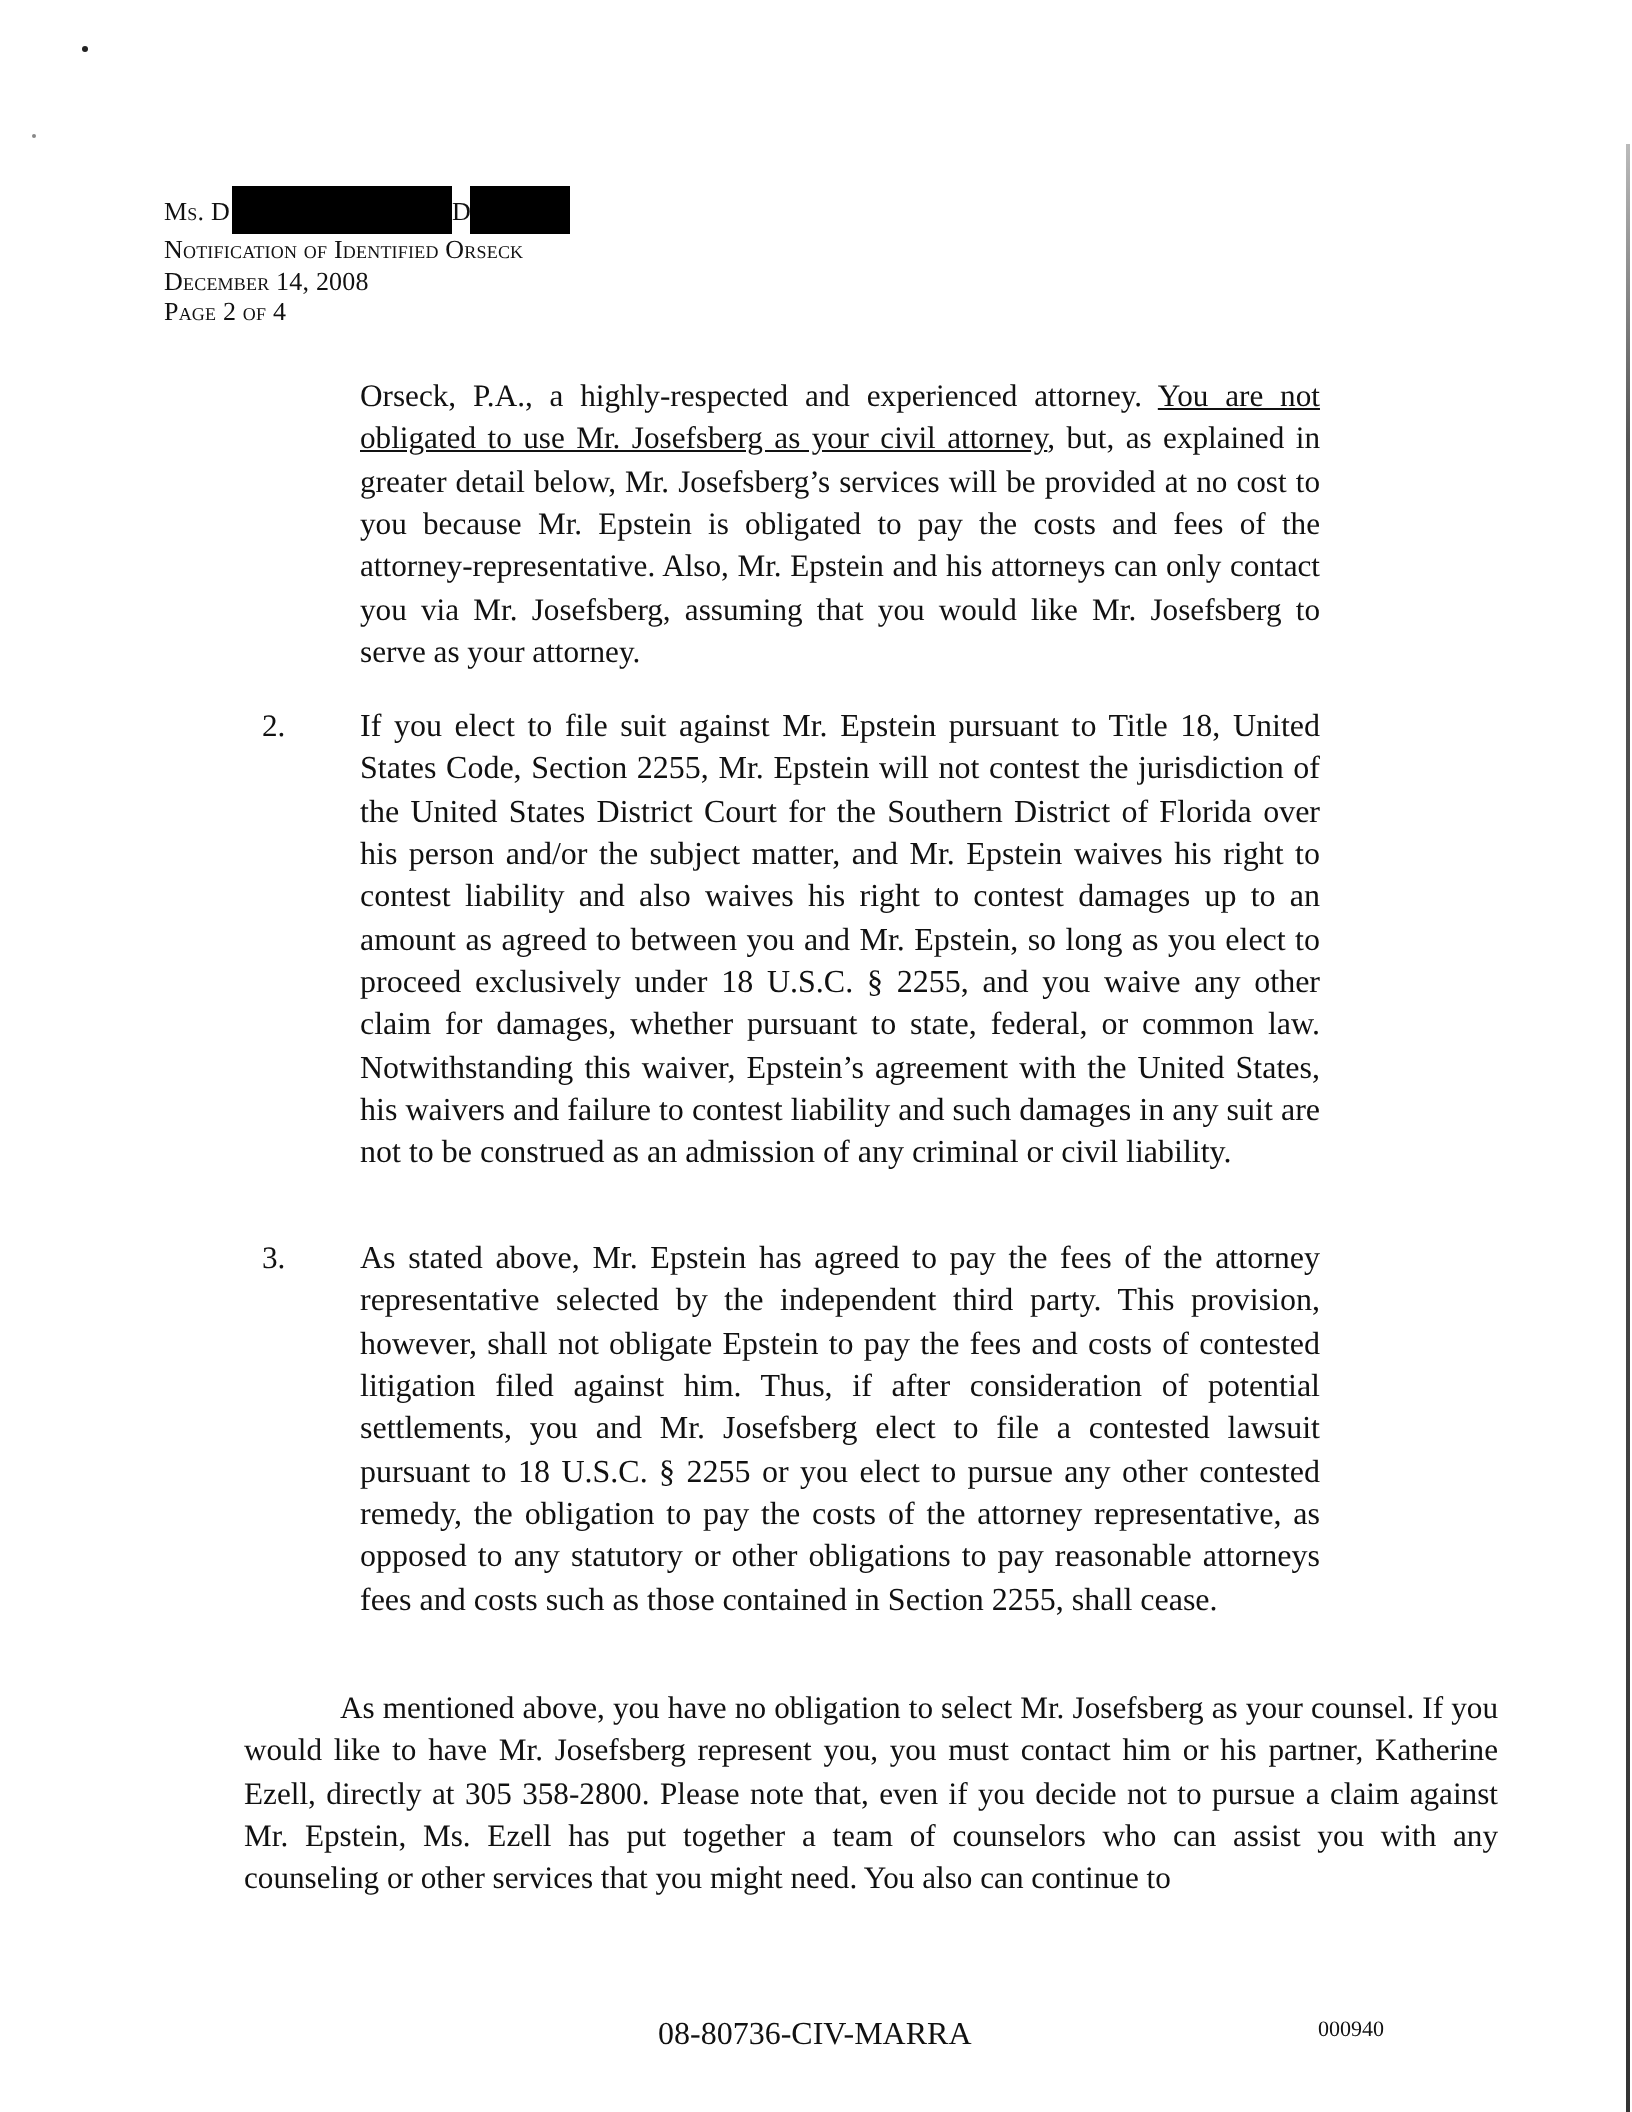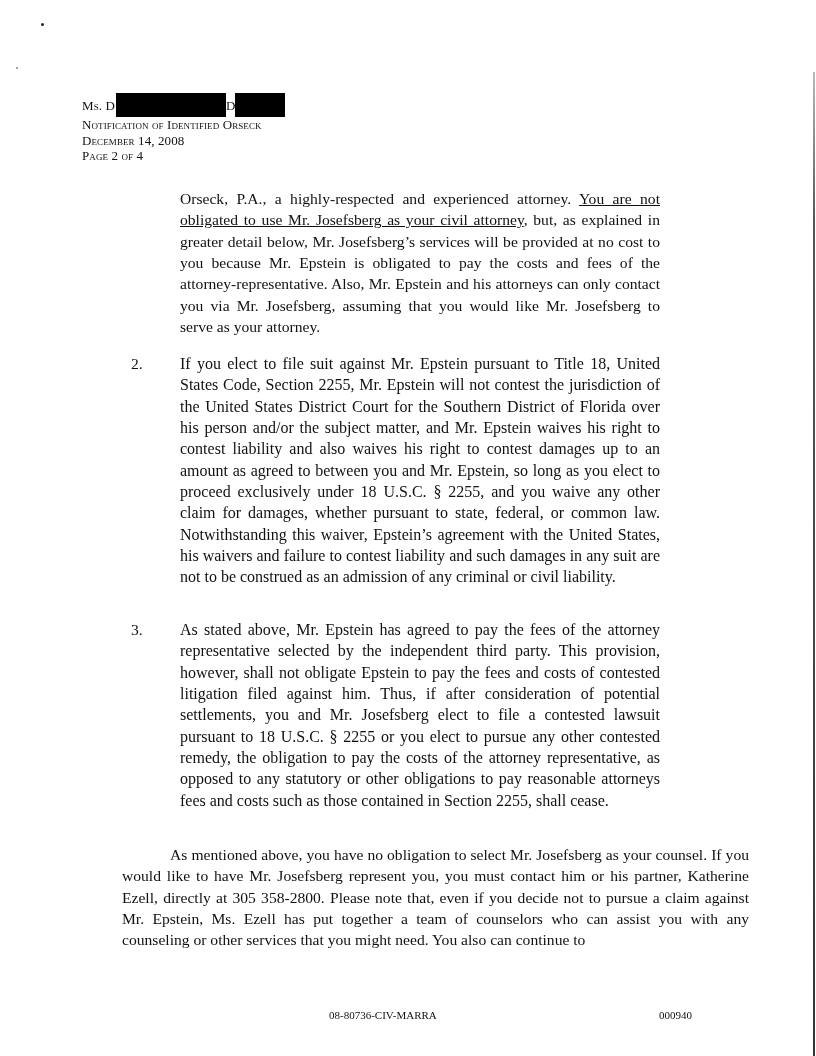--- a/index.html
+++ b/index.html
@@ -25,21 +25,21 @@
   .cont { left: 180px; top: 188px; width: 480px; }
   .item { position: absolute; left: 0; width: 816px; }
   .item .num { position: absolute; left: 131px; top: 0; font-size: 15.6px; line-height: 21.35px; }
   .item .text { position: absolute; left: 180px; top: 0; width: 480px; font-size: 16px;
                 line-height: 21.35px; text-align: justify; }
   .item2 { top: 353px; }
   .item3 { top: 619px; }
 
   .closing { left: 84px; top: 844px; width: 627px; text-indent: 48px; margin-left: 38px; }
 
-  .footer-case { position: absolute; left: 329px; top: 1009px; font-size: 11px; }
+  .footer-case { position: absolute; left: 329px; top: 1009px; font-size: 16px; }
   .footer-bates { position: absolute; left: 659px; top: 1009px; font-size: 11px; }
 </style>
 </head>
 <body>
 
 <div class="page">
 
   <div class="speck" style="left:41px;top:23px;width:3px;height:3px;"></div>
   <div class="speck" style="left:16px;top:67px;width:2px;height:2px;background:#888;"></div>
   <div class="edge-line"></div>

